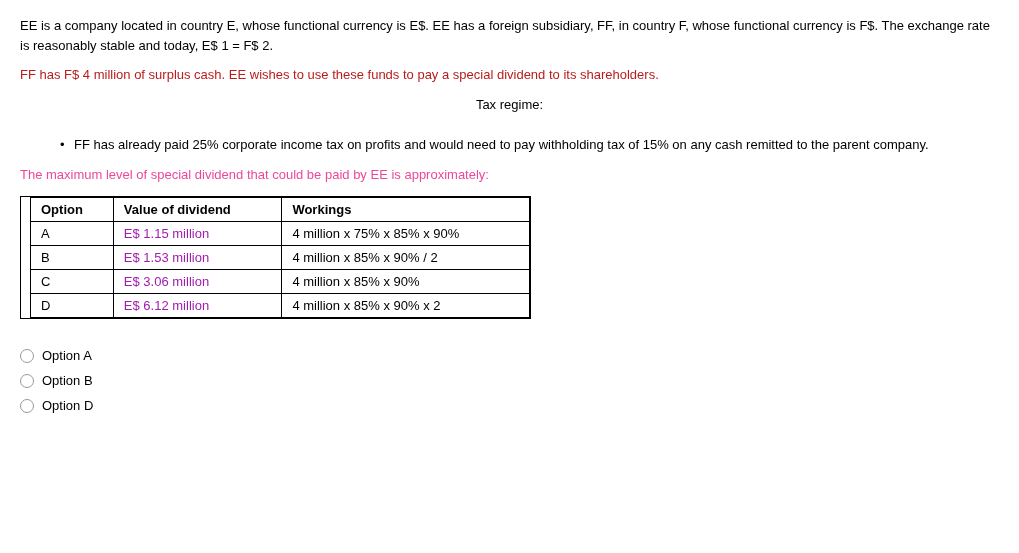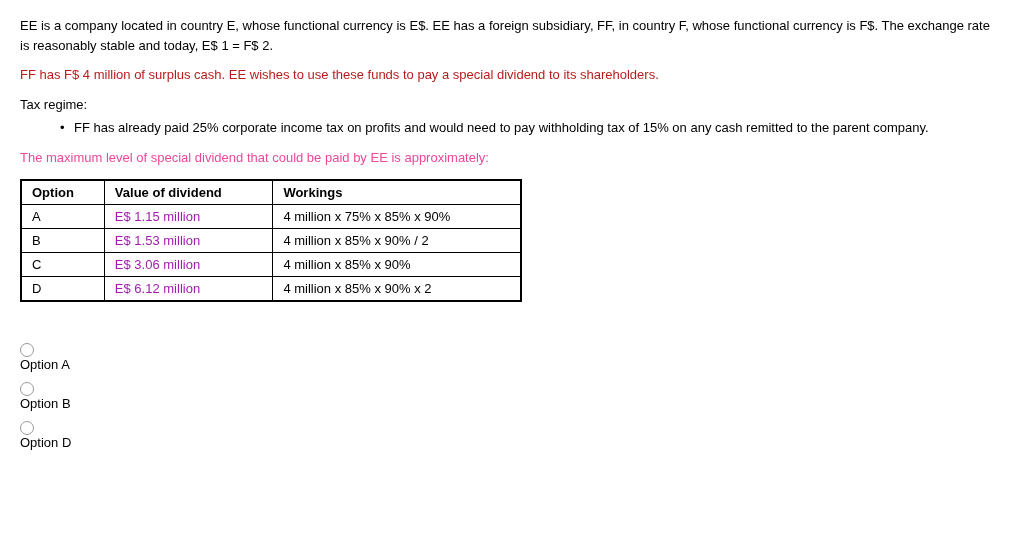--- a/index.html
+++ b/index.html
@@ -21,21 +21,22 @@
     .paragraph {
       margin-bottom: 10px;
       line-height: 1.5;
     }
 
     .blue-text {
       color: #b91c1c;
     }
 
     .tax-regime-label {
-      margin-bottom: 4px;
+      margin-bottom: 21px;
+      text-align: center;
     }
 
     .bullet-list {
       list-style: none;
       margin-left: 40px;
       margin-bottom: 10px;
     }
 
     .bullet-list li {
       position: relative;
@@ -45,23 +46,24 @@
     }
 
     .bullet-list li::before {
       content: "•";
       position: absolute;
       left: 0;
       color: #000;
     }
 
     .table-container {
-      margin-bottom: 28px;
+      margin-bottom: 16px;
       border: 1px solid #000;
       display: inline-block;
+      padding-left: 9px;
     }
 
     table {
       border-collapse: collapse;
       min-width: 500px;
     }
 
     table th, table td {
       border: 1px solid #000;
       padding: 4px 10px;
@@ -77,24 +79,23 @@
     table td.blue {
       color: #a21caf;
     }
 
     .radio-group {
       margin-top: 10px;
     }
 
     .radio-option {
       display: flex;
-      align-items: flex-start;
+      align-items: center;
       margin-bottom: 10px;
       cursor: pointer;
-      flex-direction: column;
     }
 
     .radio-circle {
       width: 14px;
       height: 14px;
       border-radius: 50%;
       border: 1px solid #999;
       background: #fff;
       margin-right: 8px;
       flex-shrink: 0;

